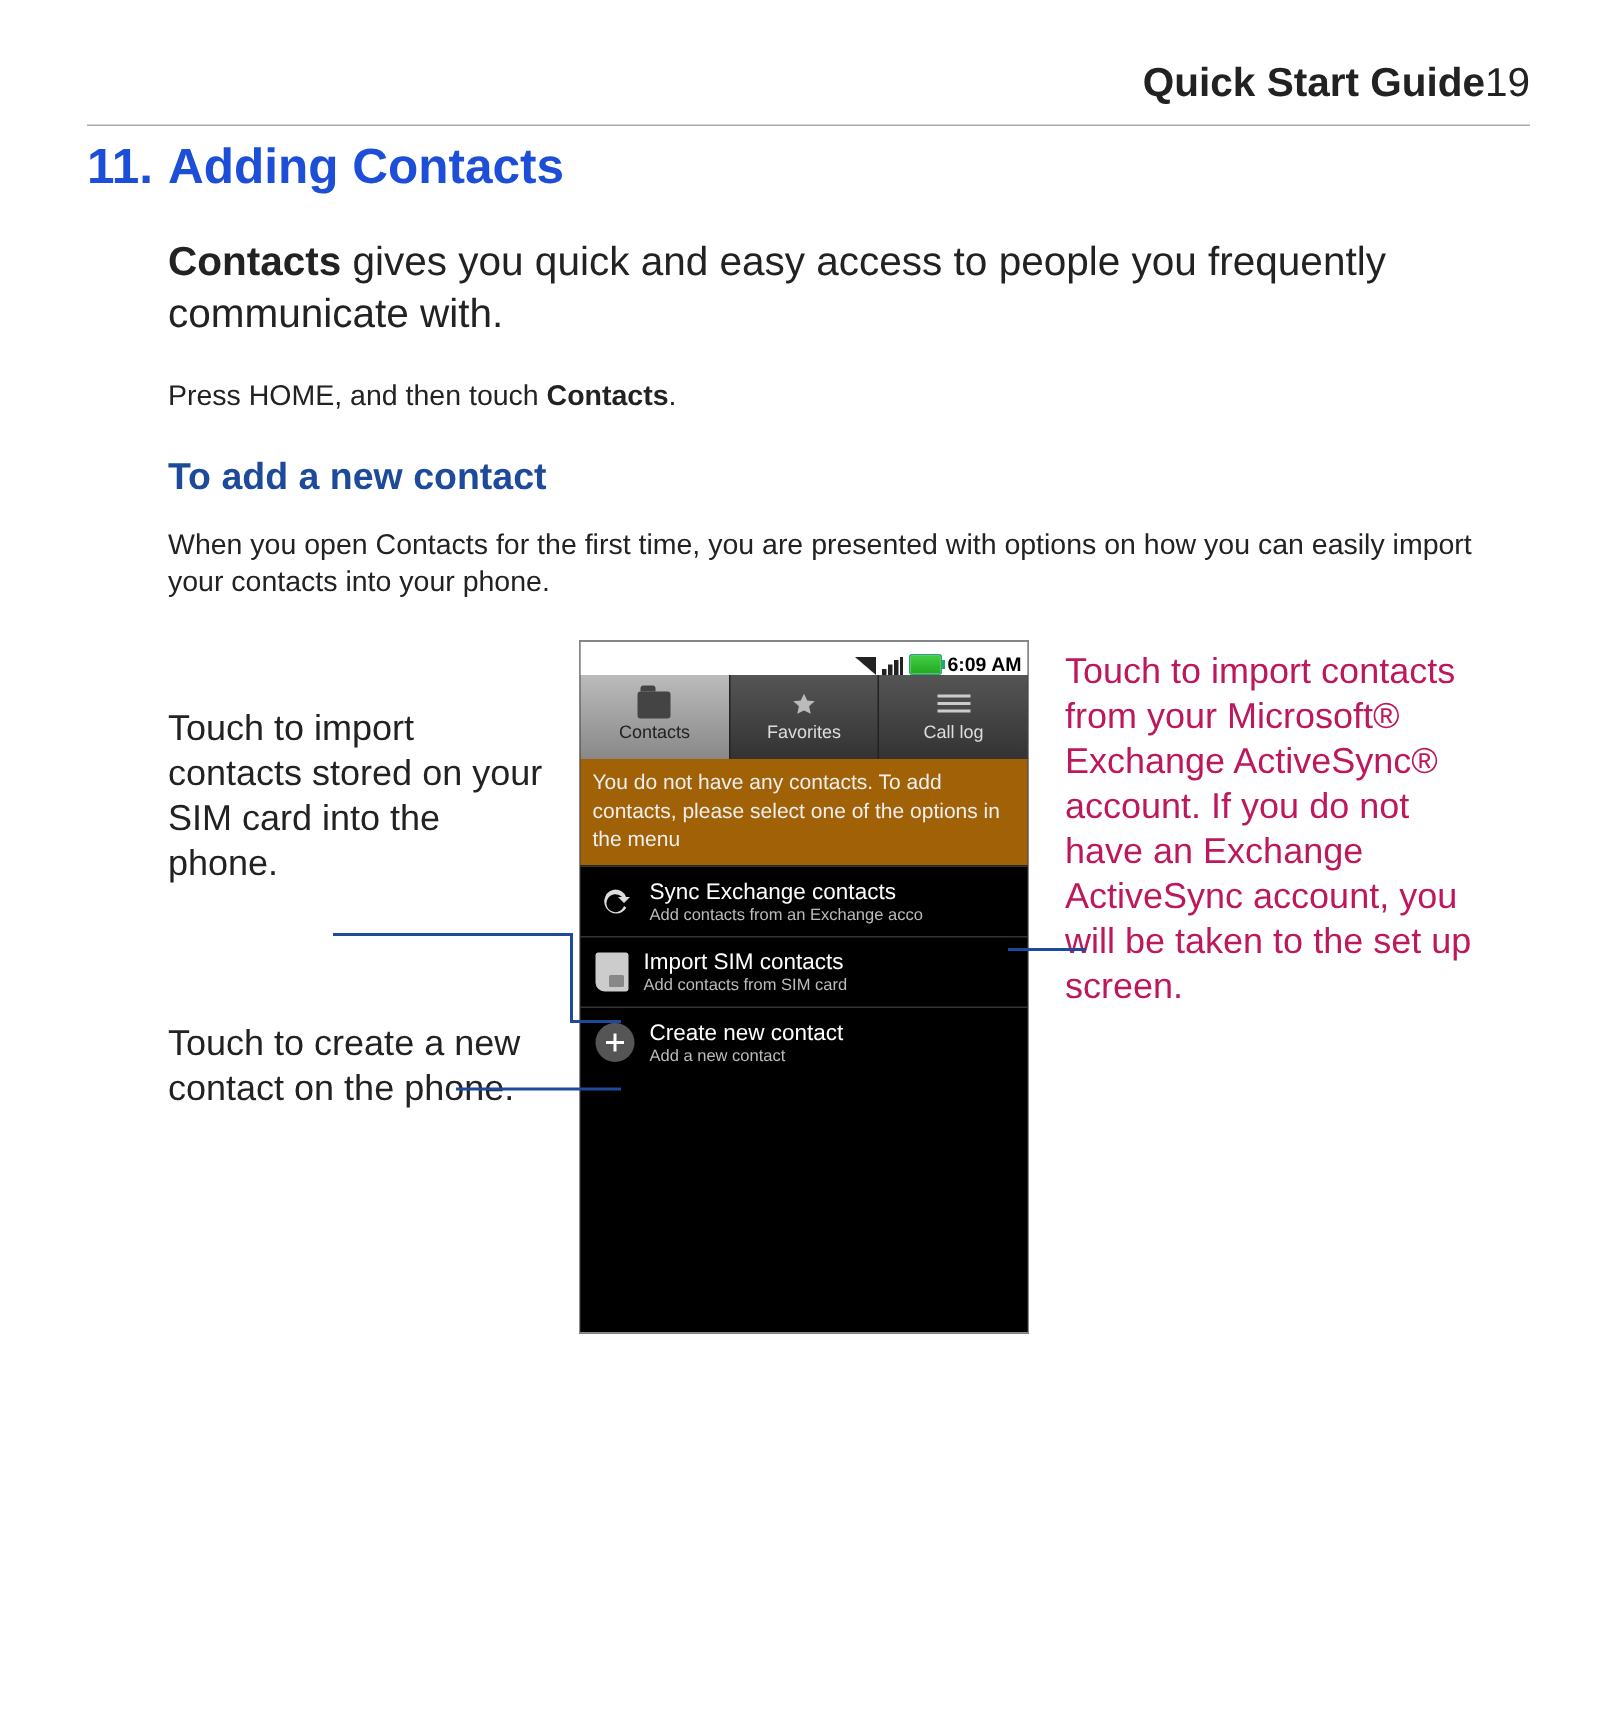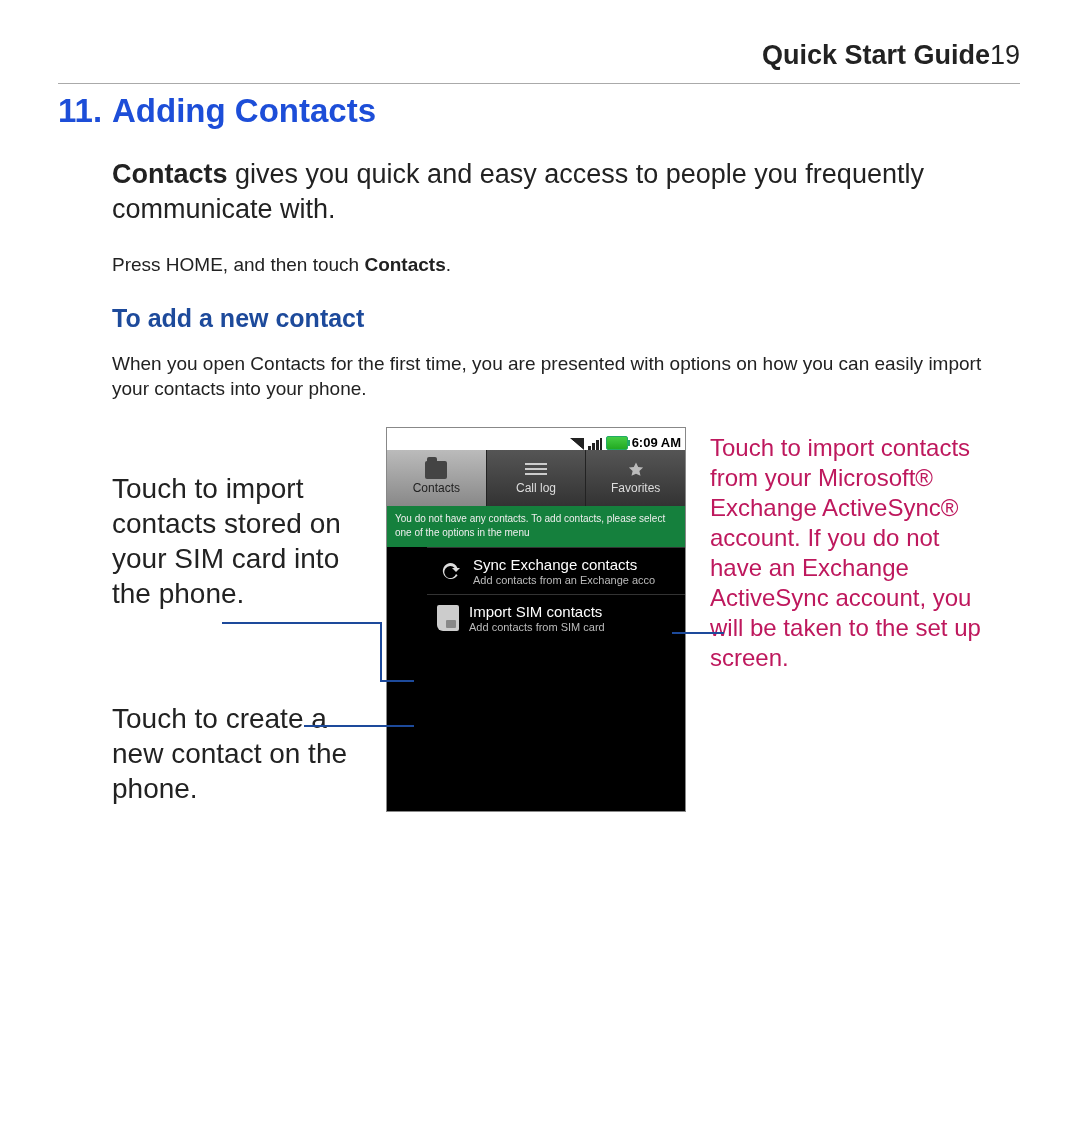--- a/index.html
+++ b/index.html
@@ -60,21 +60,21 @@
   .sub-body .b { font-weight: 700; }
 
   .figure-area {
     display: flex;
     align-items: flex-start;
     gap: 24px;
     margin-top: 6px;
   }
   .left-callouts {
     width: 250px;
-    font-size: 28px;
+    font-size: 24px;
     line-height: 1.25;
     color: #222;
     padding-top: 44px;
   }
   .left-callouts .co-a { margin-bottom: 90px; }
   .right-callouts {
     width: 280px;
     font-size: 24px;
     line-height: 1.25;
     color: #be185d;
@@ -145,24 +145,24 @@
     background:
       linear-gradient(#ccc,#ccc) 0 2px/100% 2px no-repeat,
       linear-gradient(#ccc,#ccc) 0 7px/100% 2px no-repeat,
       linear-gradient(#ccc,#ccc) 0 12px/100% 2px no-repeat;
   }
   .icon-star {
     color:#ccc;
   }
   .icon-star svg{width:22px;height:18px;display:block;fill:#bbb;}
   .msg {
-    background:#15803d; color:#eee; font-size:10px; line-height:1.35;
+    background:#a16207; color:#eee; font-size:14px; line-height:1.35;
     padding:6px 8px 8px 8px;
   }
-  .menu { background:#000;margin-left:40px; }
+  .menu { background:#000; }
   .mitem {
     display:flex; align-items:center; gap:10px;
     padding:8px 10px;
     border-top:1px solid #333;
   }
   .mitem .txt { color:#fff; }
   .mitem .ttl { font-size:15px; }
   .mitem .sub { font-size:11px; color:#bbb; margin-top:1px;}
   .micon {
     width:26px; height:26px; flex-shrink:0; display:flex; align-items:center; justify-content:center;
@@ -240,30 +240,30 @@
           <span class="sig2"></span>
           <span class="bat"></span>
           <span>6:09 AM</span>
         </div>
         <div class="tabs">
           <div class="tab active">
             <span class="icon-folder"></span>
             <span>Contacts</span>
           </div>
           <div class="tab">
-            <span class="icon-list"></span>
-            <span>Call log</span>
-          </div>
-          <div class="tab">
             <span class="icon-star">
               <svg viewBox="0 0 24 24">
                   <path d="M12 2l2.9 6 6.6.6-5 4.6 1.5 6.5L12 16.9 6 19.7l1.5-6.5-5-4.6 6.6-.6z"></path>
                 </svg>
             </span>
             <span>Favorites</span>
+          </div>
+          <div class="tab">
+            <span class="icon-list"></span>
+            <span>Call log</span>
           </div>
         </div>
         <div class="msg">You do not have any contacts. To add contacts, please select one of the options in the menu</div>
         <div class="menu">
           <div class="mitem">
             <span class="micon sync">
               <svg viewBox="0 0 24 24">
                   <path d="M12 4a8 8 0 0 1 7.4 5H22l-4 4-4-4h2.7A6 6 0 1 0 18 15l1.6 1.2A8 8 0 1 1 12 4z"></path>
                 </svg>
             </span>
@@ -272,20 +272,27 @@
               <div class="sub">Add contacts from an Exchange acco</div>
             </span>
           </div>
           <div class="mitem">
             <span class="micon sim"></span>
             <span class="txt">
               <div class="ttl">Import SIM contacts</div>
               <div class="sub">Add contacts from SIM card</div>
             </span>
           </div>
+          <div class="mitem">
+            <span class="micon plus"></span>
+            <span class="txt">
+              <div class="ttl">Create new contact</div>
+              <div class="sub">Add a new contact</div>
+            </span>
+          </div>
         </div>
         <div class="blank"></div>
       </div>
 
       <div class="right-callouts">
         <div>Touch to import contacts from your Microsoft® Exchange ActiveSync® account. If you do not have an Exchange ActiveSync account, you will be taken to the set up screen.</div>
       </div>
     </div>
   </div>
 </div>

